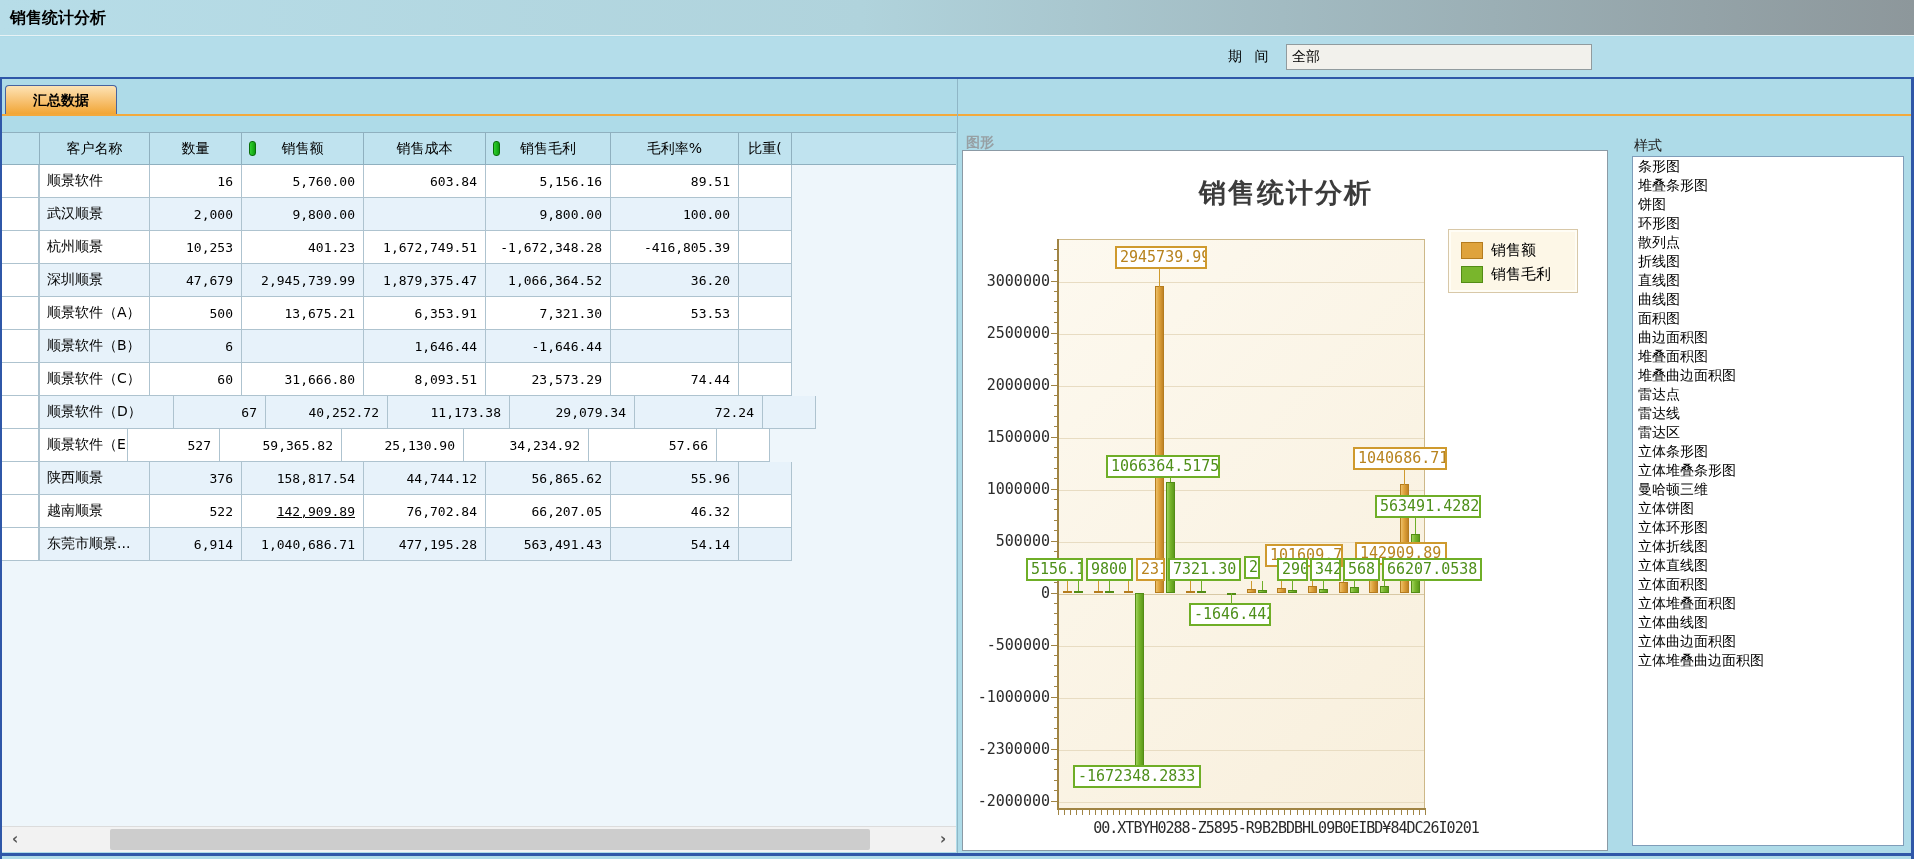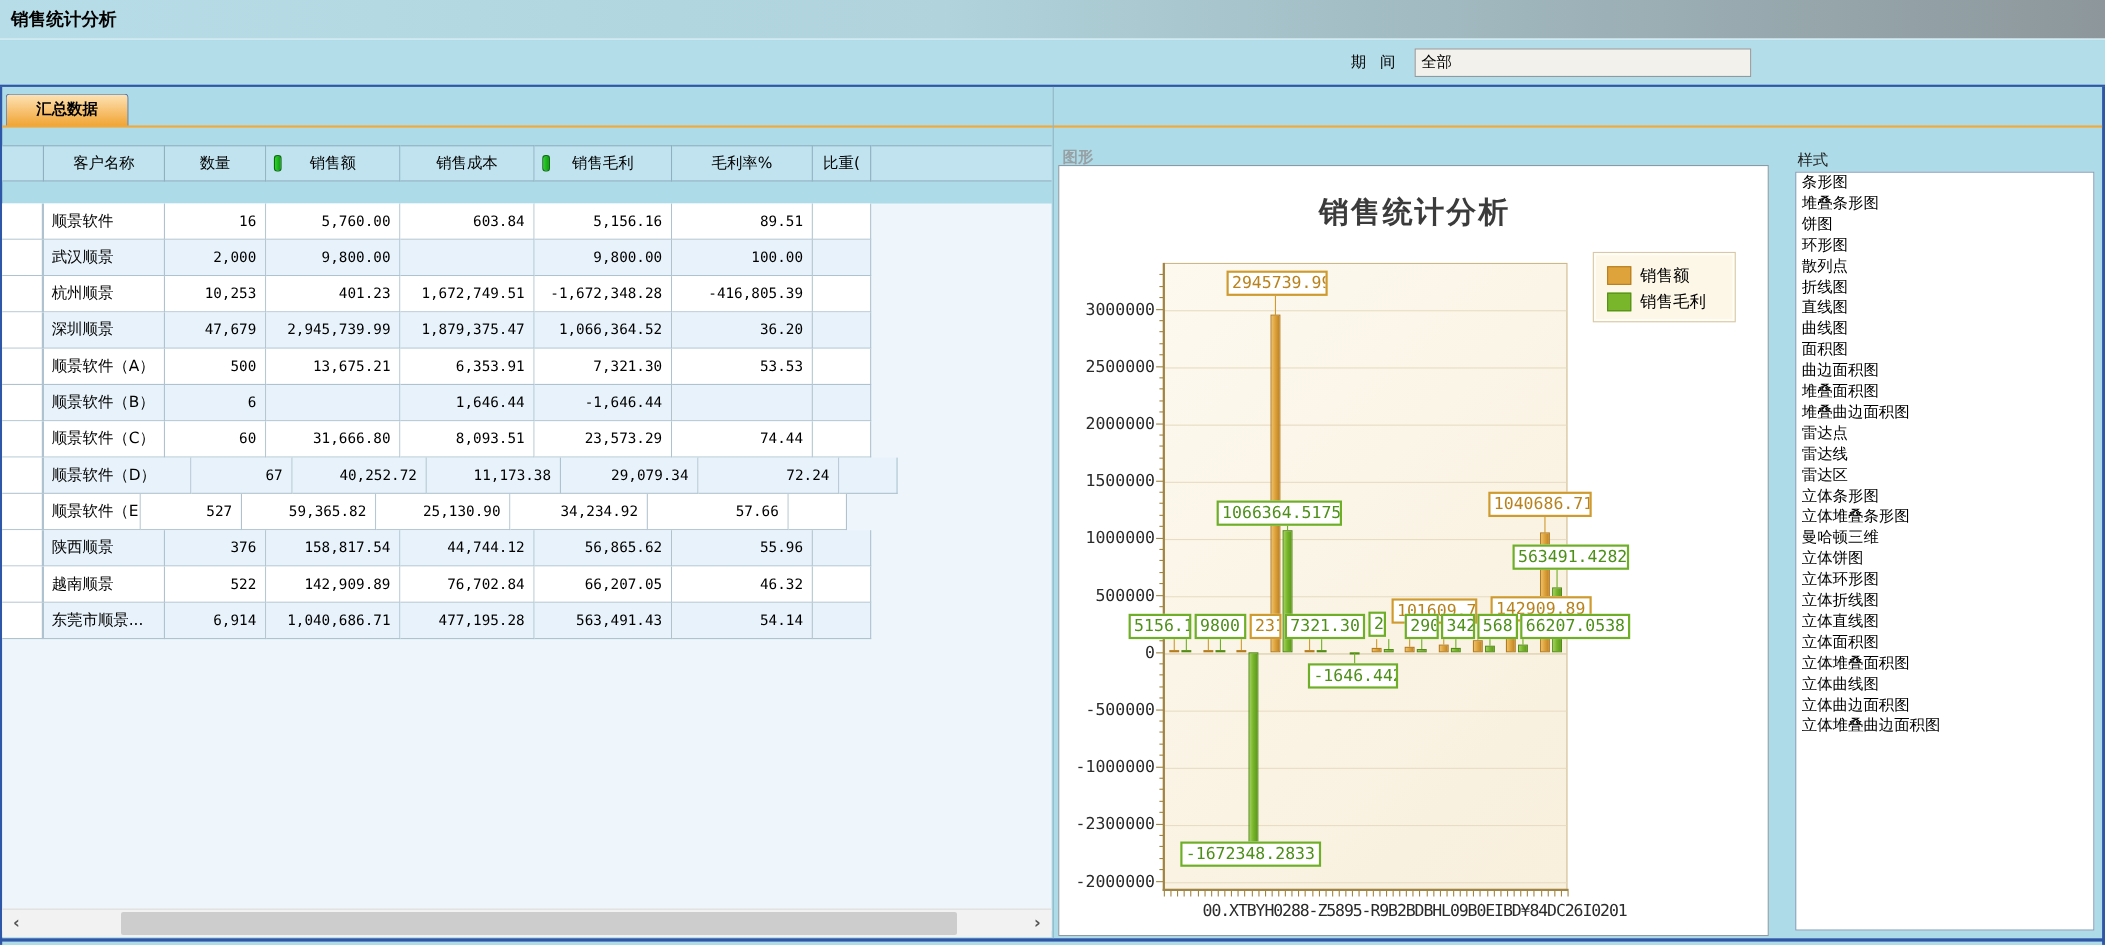--- a/index.html
+++ b/index.html
@@ -31,21 +31,21 @@
     font-size:14px; font-weight:bold; color:#000; text-align:center; line-height:29px; }
   .tab-line { left:2px; top:114px; width:1909px; height:2px; background:#f2a93c; }
 
   
   .grid-header { left:2px; top:132px; width:954px; height:33px; display:flex; }
   .gh-cell { height:33px; background:#c0e3ef; border-right:1px solid #8fb0bf; border-top:1px solid #8fb0bf;
     border-bottom:1px solid #8fb0bf; font-size:14px; color:#000; display:flex; align-items:center; justify-content:center; position:relative; }
   .gh-fill { flex:1; background:#c0e3ef; border-top:1px solid #8fb0bf; border-bottom:1px solid #8fb0bf; }
   .bar-ico { display:inline-block; width:7px; height:15px; border-radius:3px;
     background:linear-gradient(90deg,#2fd12f,#0f9c0f); border:1px solid #0a6e0a; position:absolute; left:7px; top:8px; }
-  .grid-body { left:2px; top:165px; width:954px; height:661px; background:#eef6fb;margin-top:20px; }
+  .grid-body { left:2px; top:165px; width:954px; height:661px; background:#eef6fb; }
   .tr { display:flex; height:33px; }
   .tr.alt .td { background:#e7f2fa; }
   .td { height:33px; background:#fff; border-right:1px solid #aec3cf; border-bottom:1px solid #aec3cf;
     font-size:14px; color:#000; display:flex; align-items:center; overflow:hidden; white-space:nowrap; }
   .td.sel { background:#fff !important; border-right:2px solid #aec3cf; }
   .td.name { padding-left:7px; }
   .td.num { justify-content:flex-end; padding-right:8px; font-family:"DejaVu Sans Mono","DejaVu Sans",monospace; font-size:13px; }
 
   
   .hscroll { left:2px; top:826px; width:954px; height:26px; background:#f2f2f2; border-top:1px solid #dcdcdc; }
@@ -236,21 +236,21 @@
       <div class="td num" style="width: 122px;">158,817.54</div>
       <div class="td num" style="width: 122px;">44,744.12</div>
       <div class="td num" style="width: 125px;">56,865.62</div>
       <div class="td num" style="width: 128px;">55.96</div>
       <div class="td num" style="width: 53px;"></div>
     </div>
     <div class="tr">
       <div class="td sel" style="width: 38px;"></div>
       <div class="td name" style="width: 110px;">越南顺景</div>
       <div class="td num" style="width: 92px;">522</div>
-      <div class="td num" style="width: 122px;">142,909.89</div>
+      <div class="td num" style="width: 122px; text-decoration: underline;">142,909.89</div>
       <div class="td num" style="width: 122px;">76,702.84</div>
       <div class="td num" style="width: 125px;">66,207.05</div>
       <div class="td num" style="width: 128px;">46.32</div>
       <div class="td num" style="width: 53px;"></div>
     </div>
     <div class="tr alt">
       <div class="td sel" style="width: 38px;"></div>
       <div class="td name" style="width: 110px;">东莞市顺景...</div>
       <div class="td num" style="width: 92px;">6,914</div>
       <div class="td num" style="width: 122px;">1,040,686.71</div>

